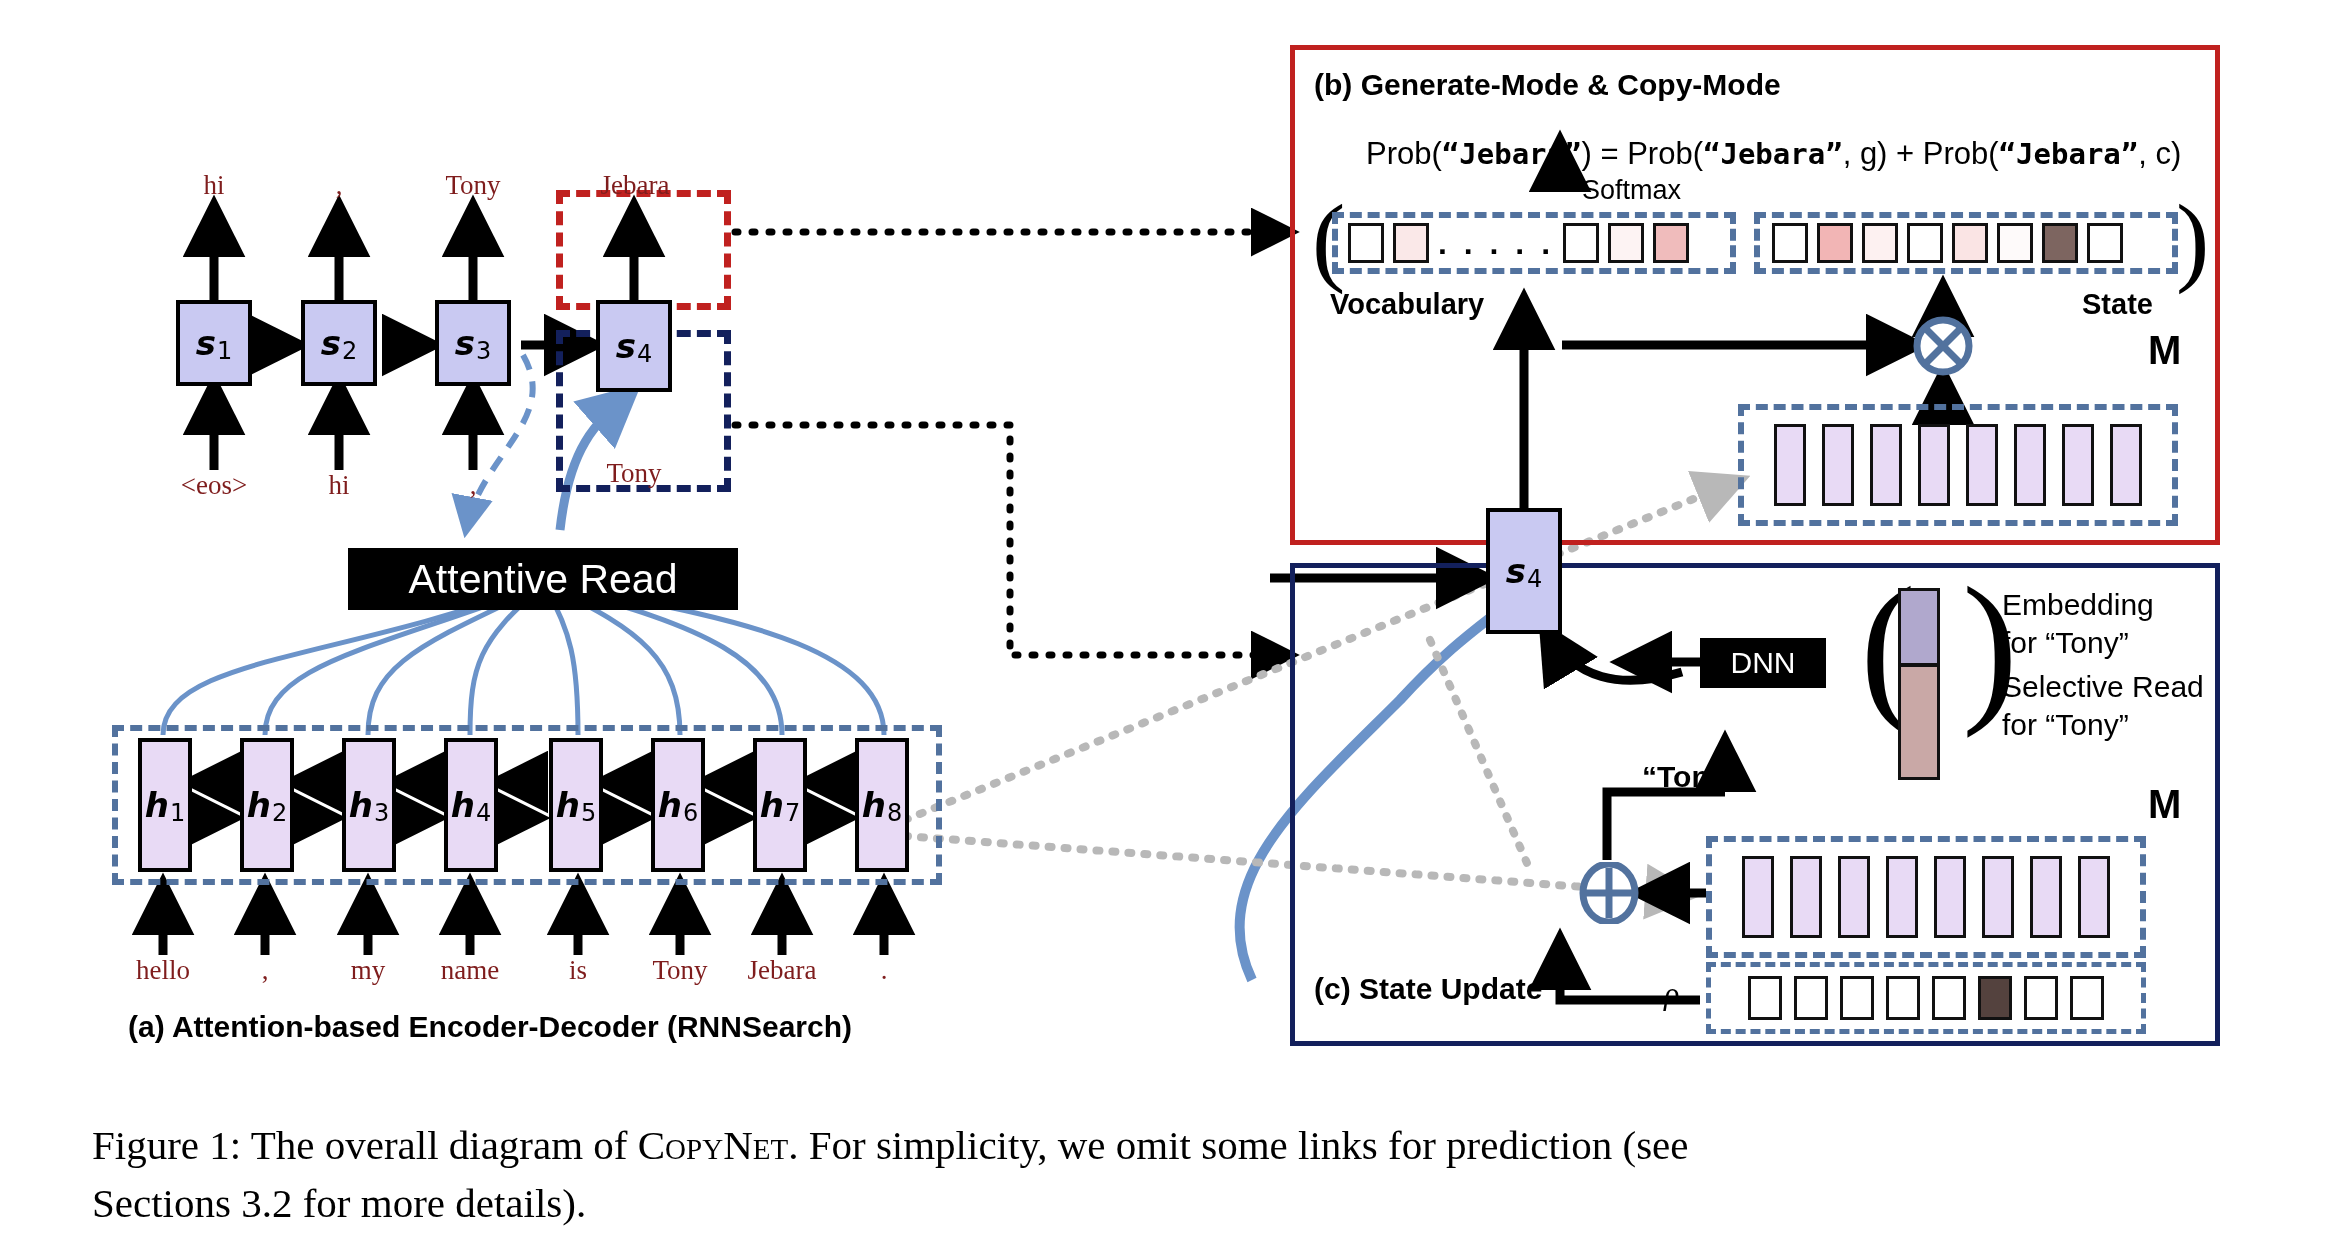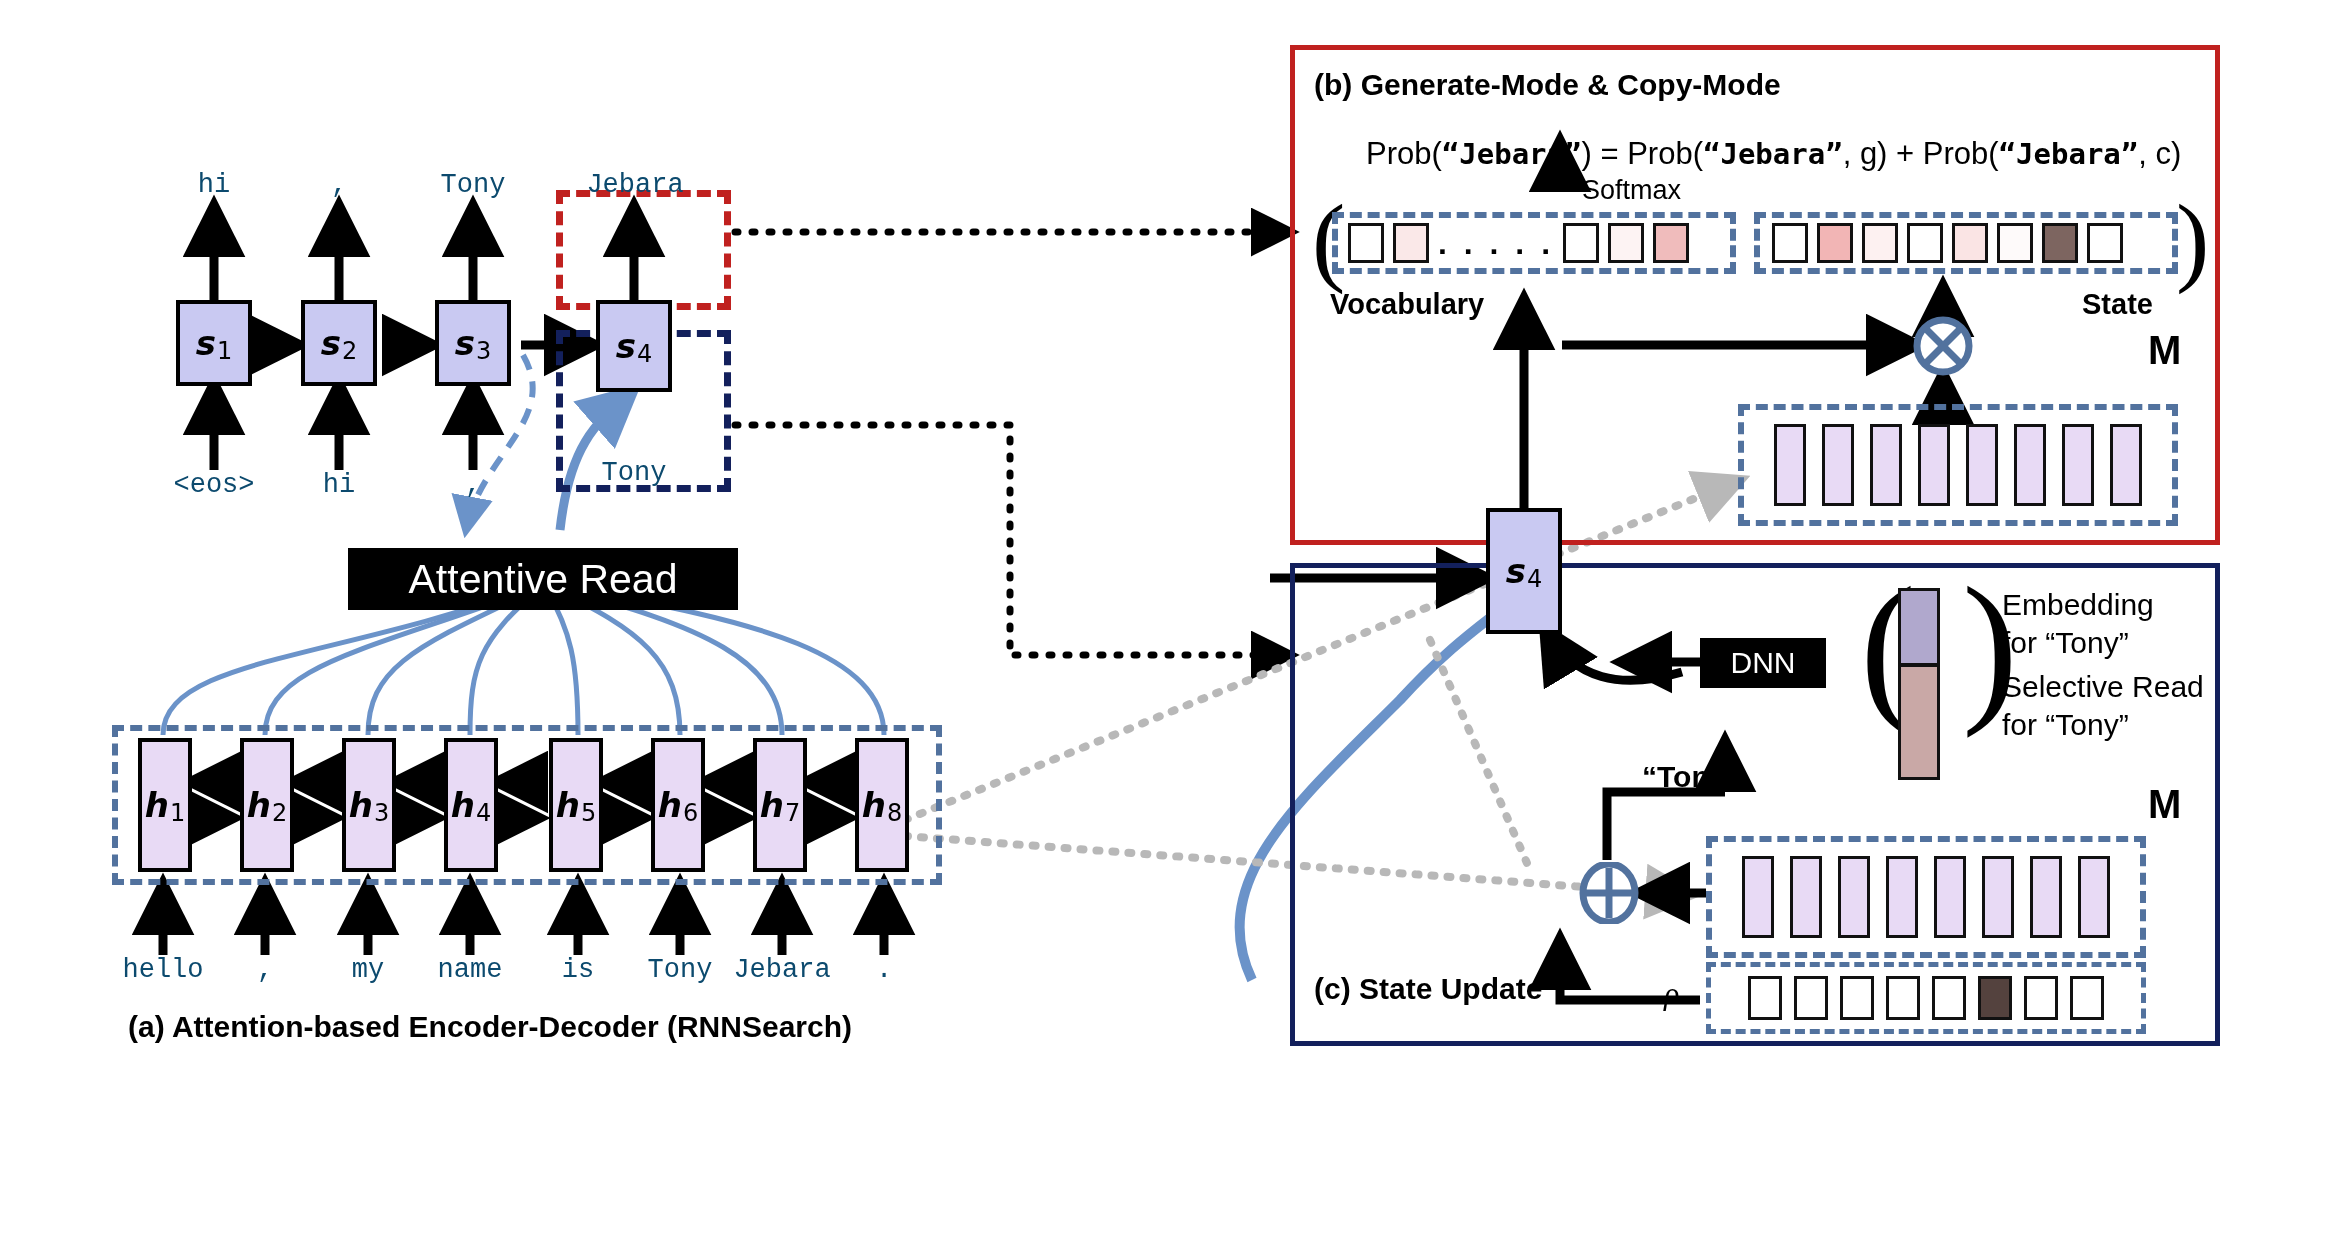--- a/index.html
+++ b/index.html
@@ -18,21 +18,21 @@
     transform:translateY(8px);margin-left:1px;}
   .hbox{
     background:#e8daf5;border:4px solid #000;box-sizing:border-box;
     display:flex;align-items:center;justify-content:center;
     font-family:"DejaVu Sans",sans-serif;font-weight:bold;font-style:italic;
     font-size:34px;color:#000;
   }
   .hbox .sub{font-size:24px;font-style:normal;font-weight:normal;
     transform:translateY(8px);margin-left:1px;}
 
-  .mono{font-family:Liberation Mono, monospace;font-size:27px;color:#0c4a6e;
+  .mono{font-family:Liberation Serif, serif;font-size:27px;color:#7f1d1d;
         white-space:nowrap;}
   .tokcenter{text-align:center;}
 
   
   .blackblock{background:#000;color:#fff;display:flex;align-items:center;
     justify-content:center;font-family:"Liberation Sans",sans-serif;}
 
   
   .dashbox{border:6px dashed #52729e;box-sizing:border-box;}
   .dashthin{border:5px dashed #52729e;box-sizing:border-box;}
@@ -370,14 +370,20 @@
   <div class="abs mono tokcenter" style="left:215px;top:955px;width:100px;">,</div>
   <div class="abs mono tokcenter" style="left:318px;top:955px;width:100px;">my</div>
   <div class="abs mono tokcenter" style="left:400px;top:955px;width:140px;">name</div>
   <div class="abs mono tokcenter" style="left:528px;top:955px;width:100px;">is</div>
   <div class="abs mono tokcenter" style="left:610px;top:955px;width:140px;">Tony</div>
   <div class="abs mono tokcenter" style="left:698px;top:955px;width:168px;">Jebara</div>
   <div class="abs mono tokcenter" style="left:834px;top:955px;width:100px;">.</div>
 
   <div class="abs paneltitle" style="left:128px;top:1010px;">(a) Attention-based Encoder-Decoder (RNNSearch)</div>
 
+  <div class="caption" style="left:92px;top:1116px;width:2160px;">
+    <span>
+      <span>Figure 1: The overall diagram of </span><span class="sc">CopyNet</span><span>.  For simplicity, we omit some links for prediction (see</span>
+    </span><br>
+    <span>Sections 3.2 for more details).</span>
+  </div>
 
 </div>
 
 </body></html>

